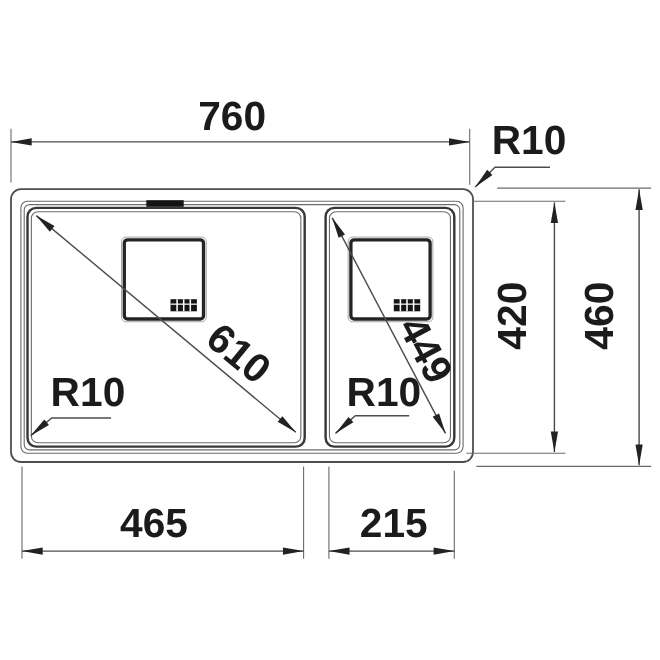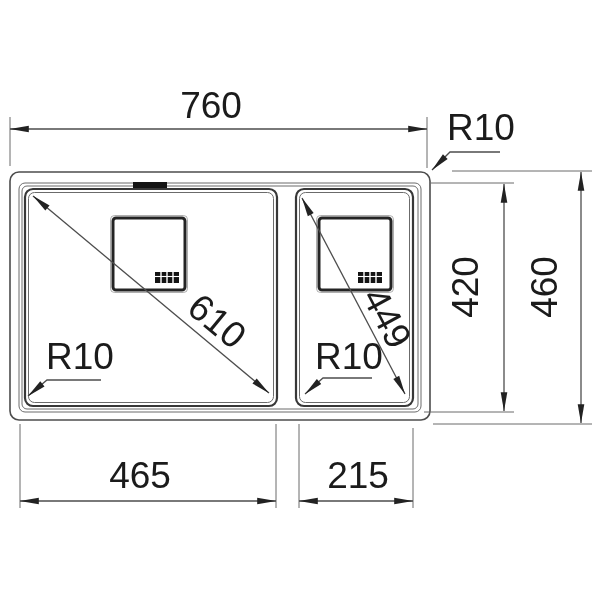--- a/index.html
+++ b/index.html
@@ -1,17 +1,17 @@
 <!DOCTYPE html>
 <html><head>
 <meta charset="utf-8">
 <style>
   html,body{margin:0;padding:0;background:#ffffff;}
   .stage{position:relative;width:600px;height:600px;background:#ffffff;overflow:hidden;
-         font-family:"Liberation Sans", sans-serif;}
+         font-family:"Liberation Sans", sans-serif;font-weight:bold;}
   svg text{font-family:"Liberation Sans", sans-serif;fill:#1b1b1b;}
   .dim-text{font-size:37px;}
   .thin{stroke:#6b6b6b;stroke-width:1;fill:none;}
   .dim{stroke:#4d4d4d;stroke-width:1.3;fill:none;}
   .outline{stroke:#4d4d4d;stroke-width:1.6;fill:#ffffff;}
   .rim{stroke:#6b6b6b;stroke-width:1;fill:none;}
   .bowl{stroke:#383838;stroke-width:2.2;fill:#ffffff;}
   .bowl-inner{stroke:#6b6b6b;stroke-width:1;fill:none;}
   .drain{stroke:#242424;stroke-width:3;fill:#ffffff;}
   .drain-halo{stroke:#9a9a9a;stroke-width:0.8;fill:none;}

